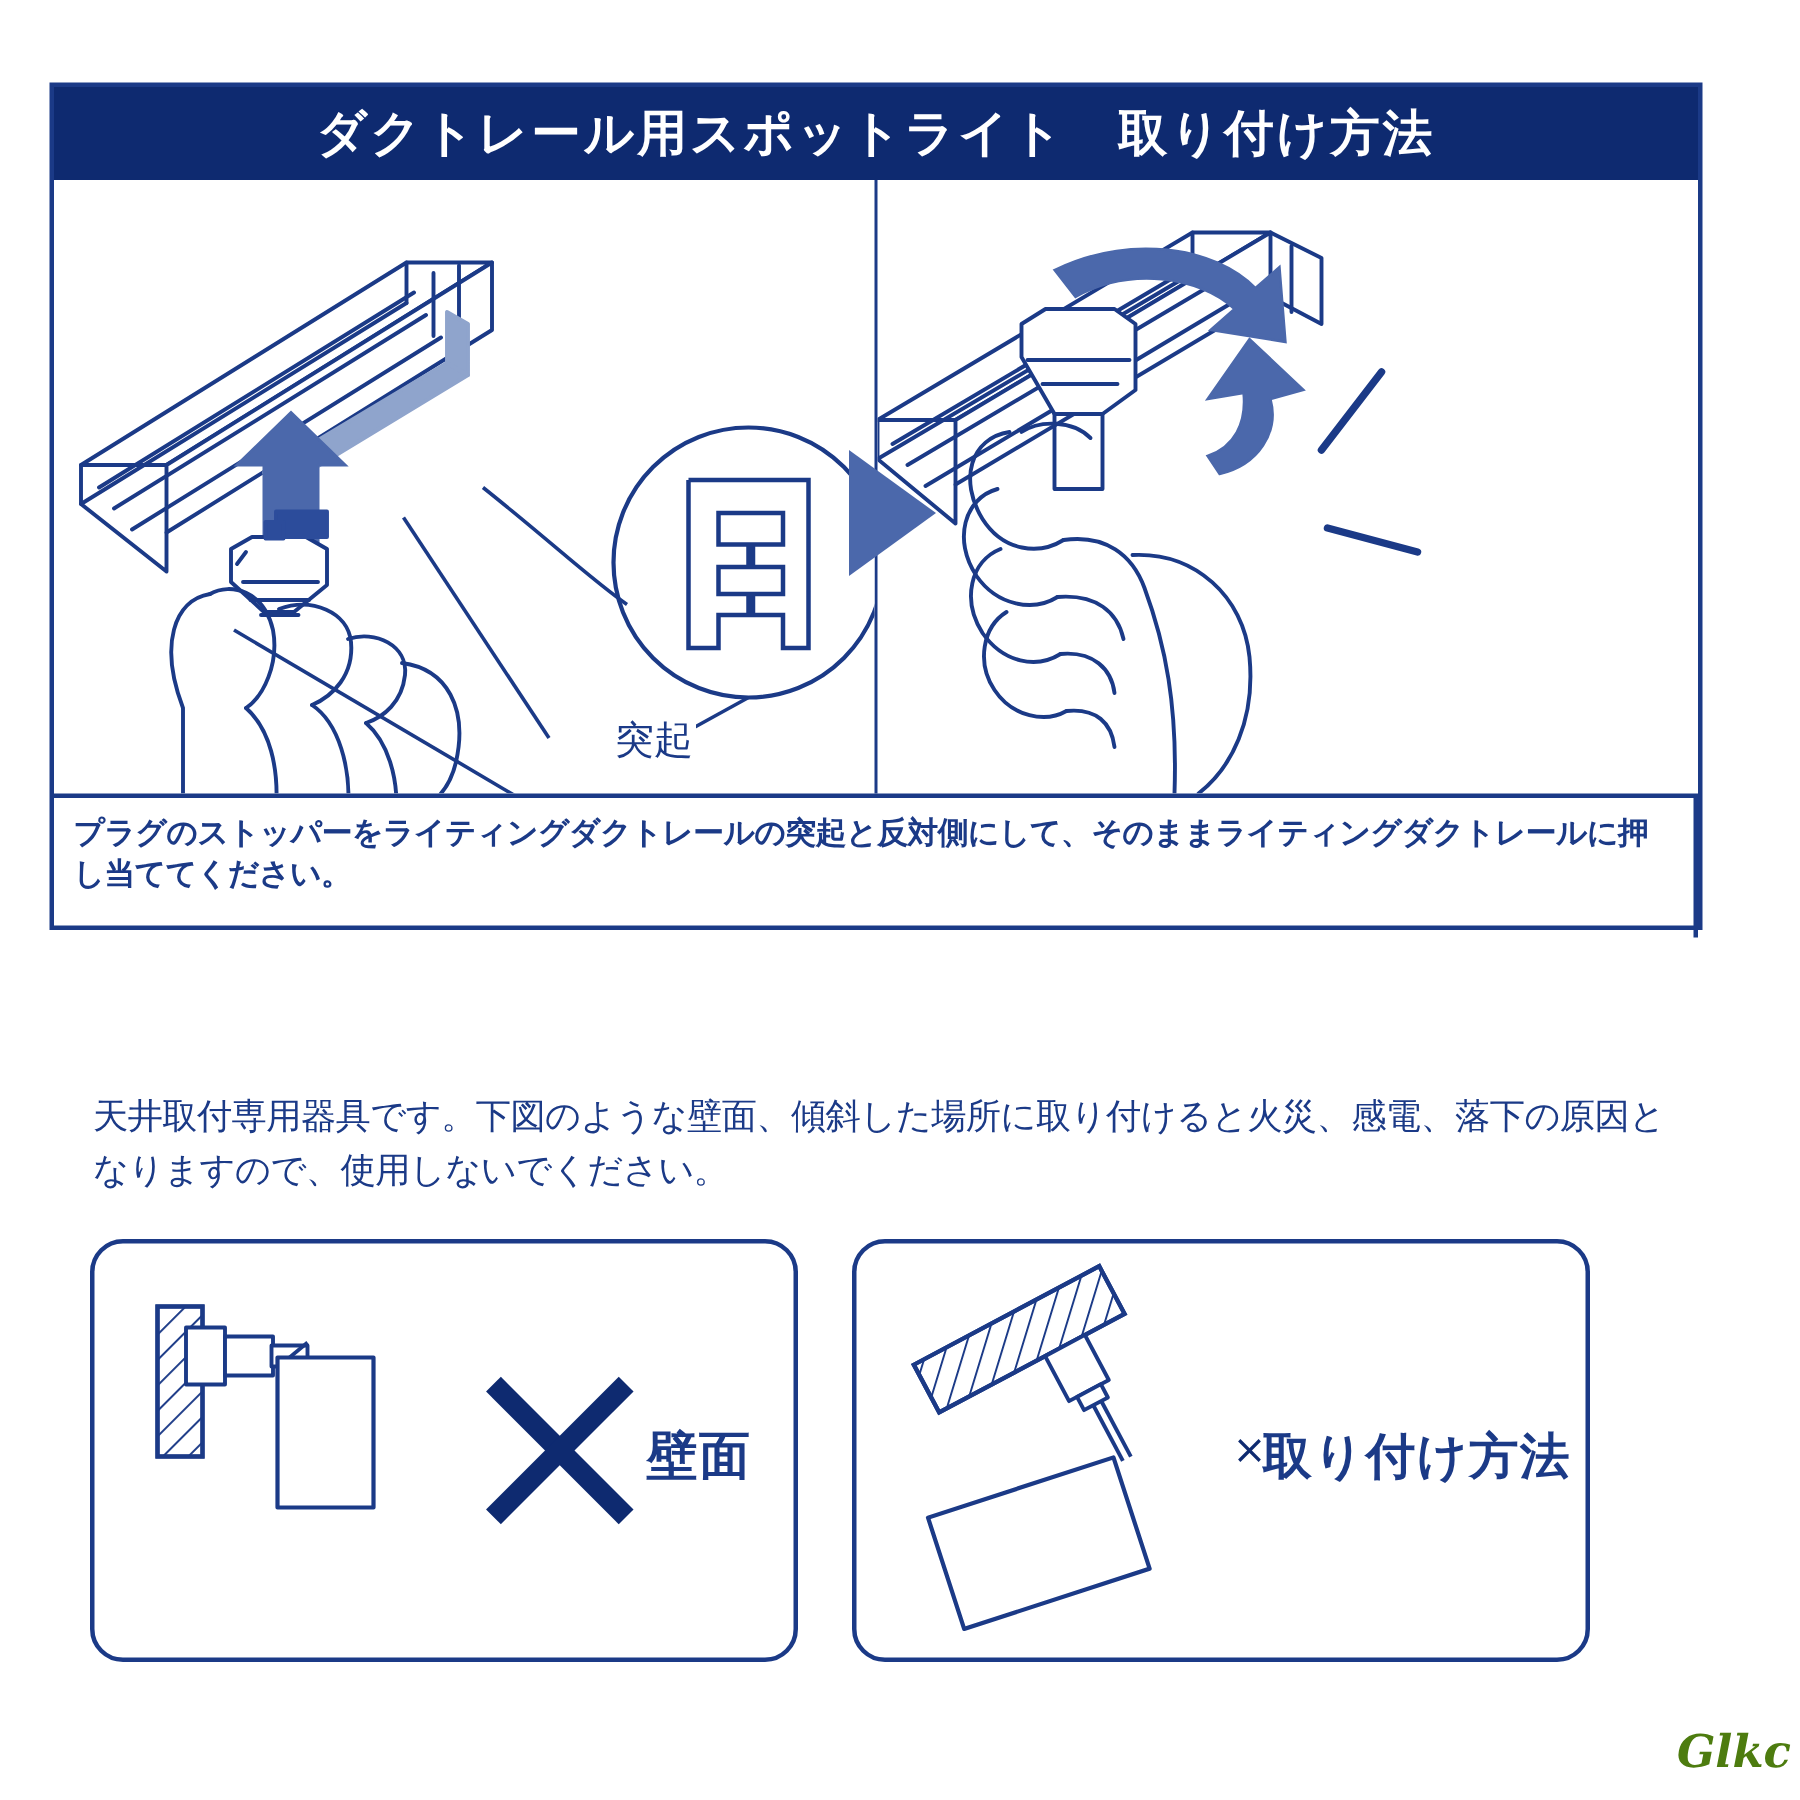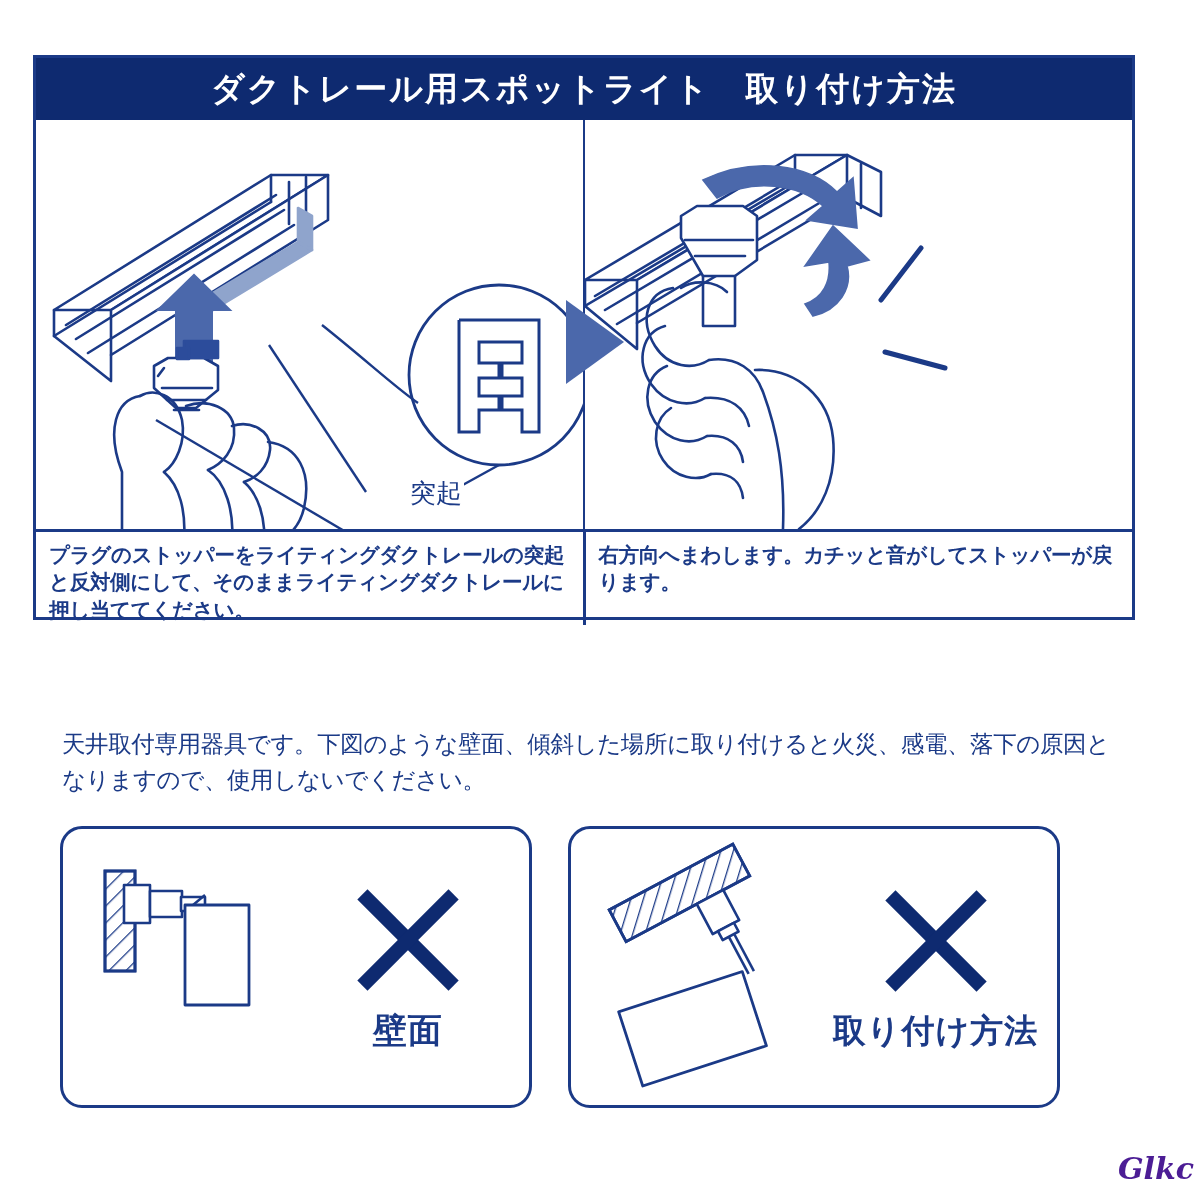--- a/index.html
+++ b/index.html
@@ -128,21 +128,21 @@
     width: 58%;
     height: 100%;
   }
   .ng-right {
     position: absolute;
     right: 6%;
     top: 0;
     width: 40%;
     height: 100%;
     display: flex;
-    flex-direction: column;
+    flex-direction: row;
     align-items: center;
     justify-content: center;
   }
   .x-mark { width: 120px; height: 120px; }
   .ng-label {
     margin-top: 8px;
     color: #1b3a87;
     font-size: 34px;
     font-weight: bold;
     letter-spacing: 1px;
@@ -153,21 +153,21 @@
 
   
   #watermark {
     position: absolute;
     right: 6px;
     bottom: 14px;
     font-family: "DejaVu Serif", serif;
     font-style: italic;
     font-weight: bold;
     font-size: 30px;
-    color: #4c1d95;
+    color: #4d7c0f;
   }
 
   svg { display: block; }
 </style>
 </head>
 <body>
 
 <div id="top-frame">
 
   <div id="title-bar">
@@ -294,21 +294,20 @@
         <g stroke="#1b3a87" stroke-width="5" stroke-linecap="round">
           <line x1="336" y1="128" x2="296" y2="180"></line>
           <line x1="300" y1="232" x2="360" y2="248"></line>
         </g>
       </svg>
     </div>
   </div>
 
   <div class="caption-row">
     <div class="caption-cell left">プラグのストッパーをライティングダクトレールの突起と反対側にして、そのままライティングダクトレールに押し当ててください。</div>
-    <div class="caption-cell right">右方向へまわします。カチッと音がしてストッパーが戻ります。</div>
   </div>
 </div>
 
 <div id="step-arrow"></div>
 
 <div id="warning-text">天井取付専用器具です。下図のような壁面、傾斜した場所に取り付けると火災、感電、落下の原因となりますので、使用しないでください。</div>
 
 <div class="ng-box" id="ng-box-wall">
   <div class="ng-figure">
     <svg width="274" height="276" viewBox="0 0 274 276">

